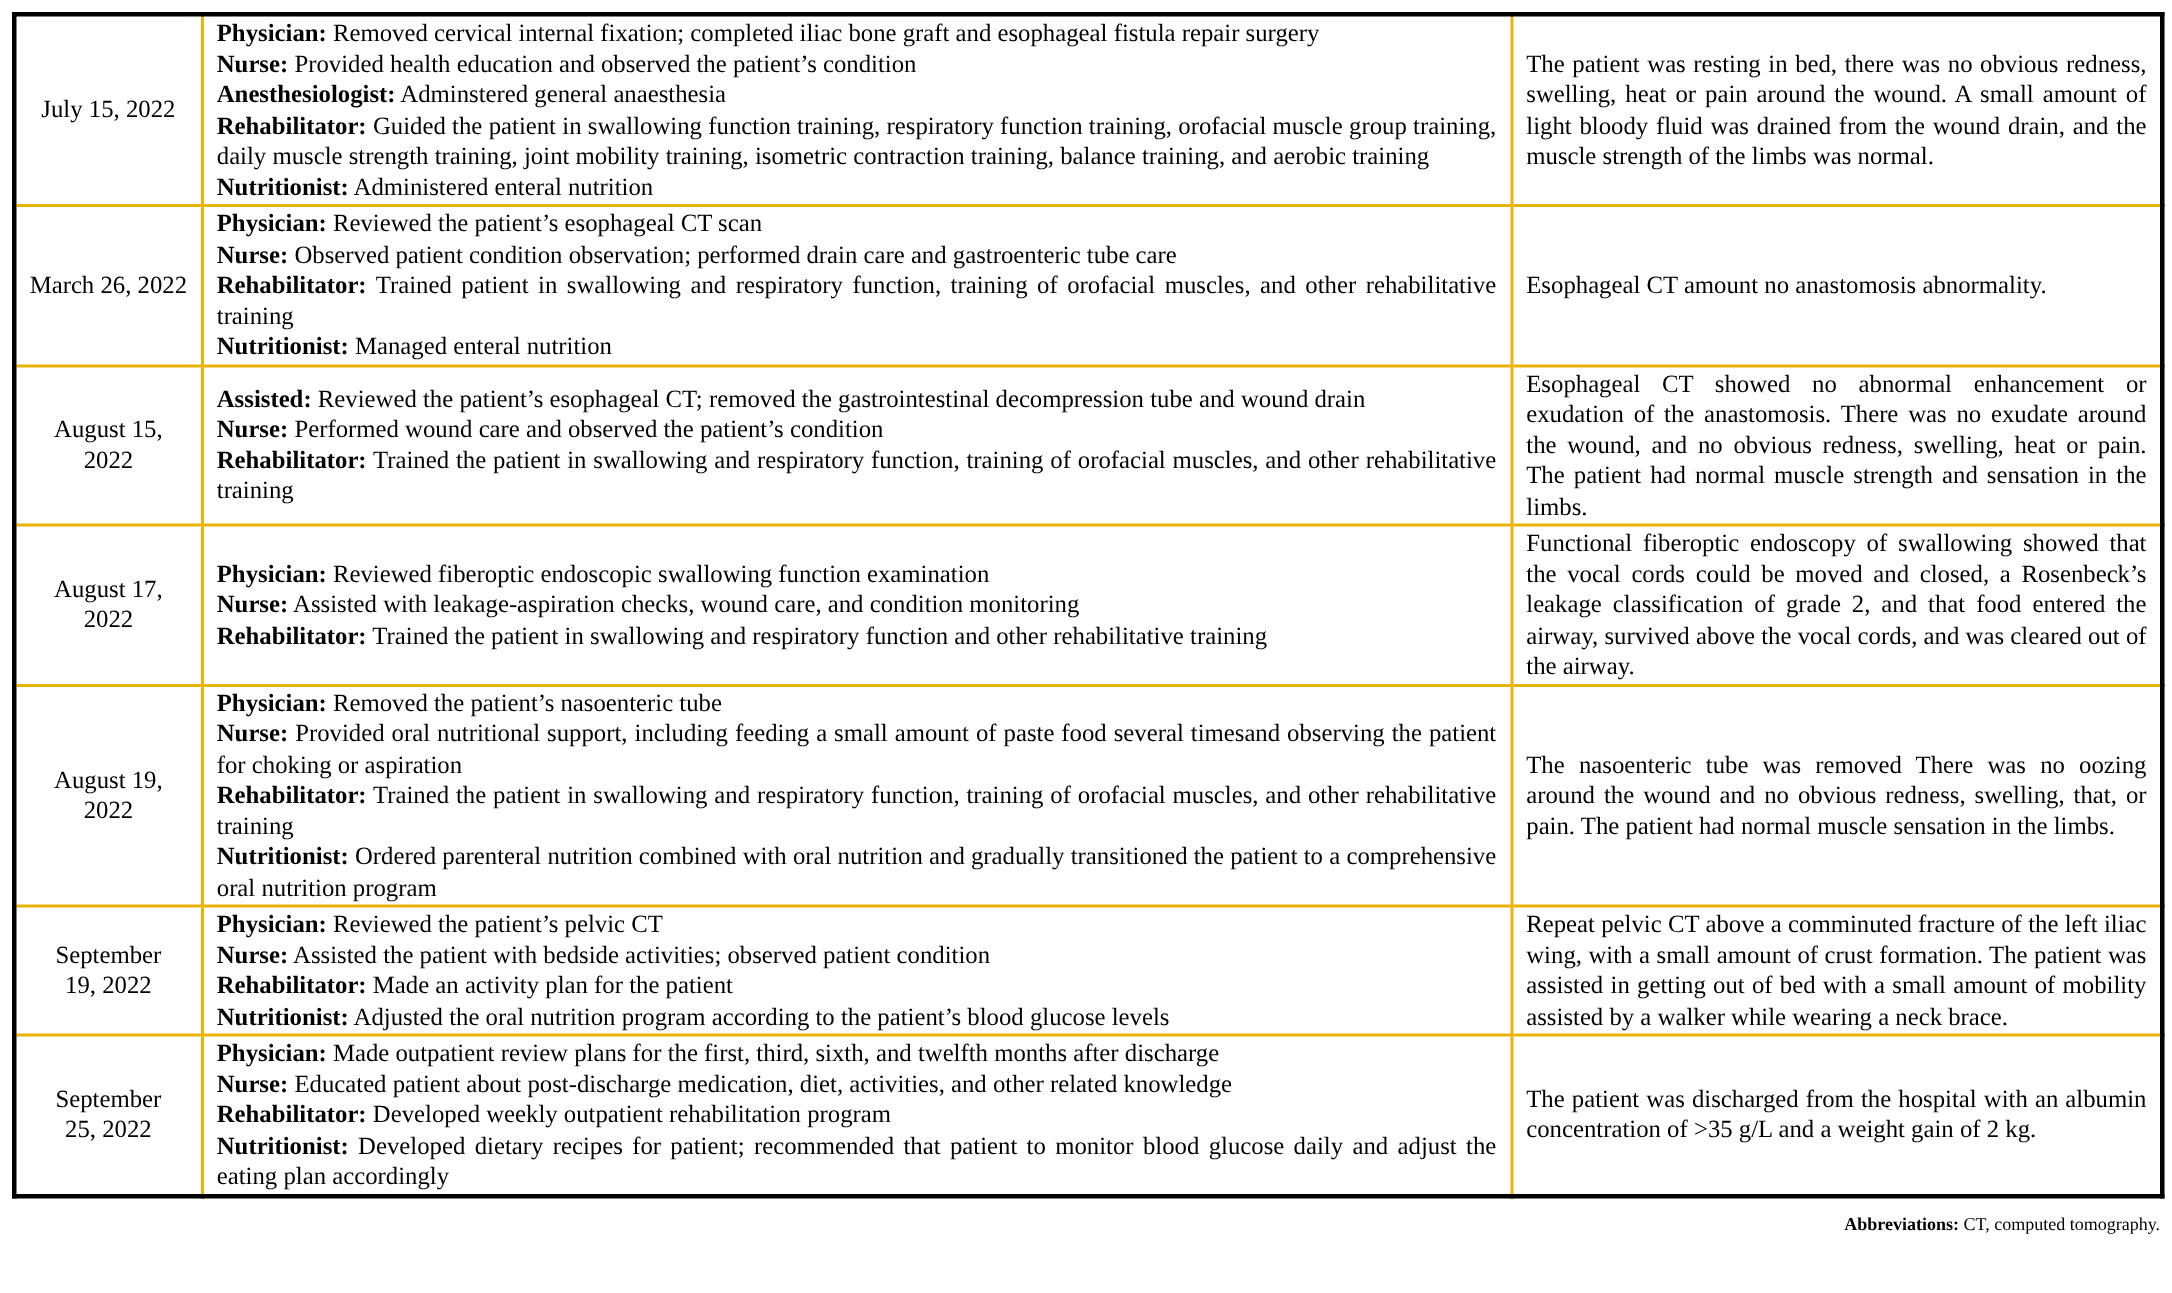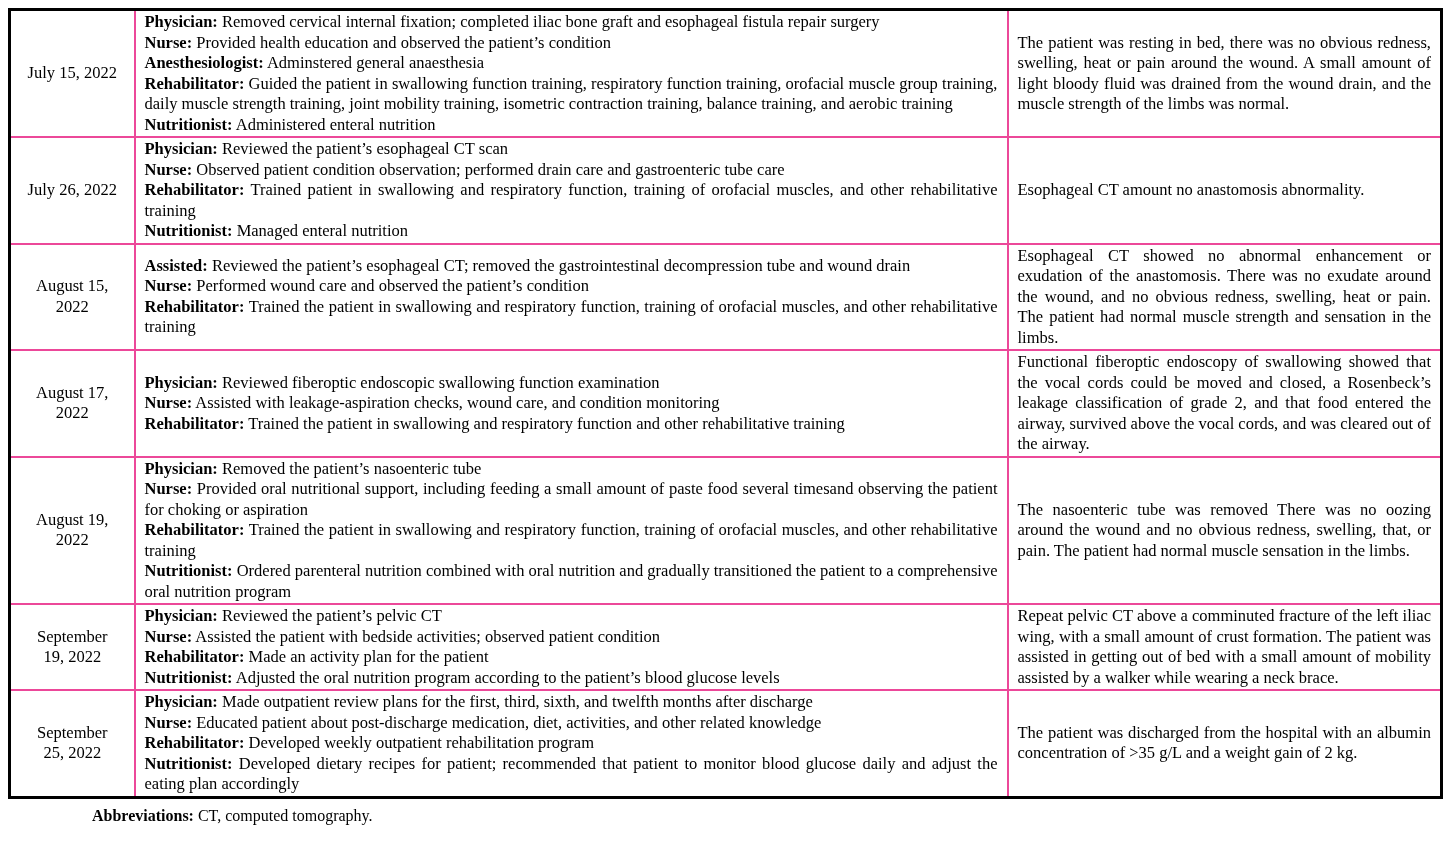--- a/index.html
+++ b/index.html
@@ -1,25 +1,25 @@
 <!DOCTYPE html>
 <html><head>
 <meta charset="utf-8">
 <style>
   html,body{margin:0;padding:0;background:#fff;}
   body{width:1448px;height:862px;font-family:"Liberation Serif","DejaVu Serif",serif;color:#000;}
   .page{padding:8px 8px 0 8px;}
   table.care{border-collapse:collapse;table-layout:fixed;width:1432px;border:3px solid #000;}
-  td{border:2px solid #ec4899;vertical-align:middle;font-size:16.5px;line-height:20.5px;}
+  td{border:2px solid #eab308;vertical-align:middle;font-size:16.5px;line-height:20.5px;}
   td.date-cell{text-align:center;padding:2px 3px;font-family:Liberation Serif, serif;}
   td.activities-cell{text-align:justify;padding:1px 9px;}
   td.outcome-cell{text-align:justify;padding:1px 9px;}
   .activity-line{text-align:justify;}
   .activity-line b{font-weight:bold;}
-  .footnote{margin:7px 0 0 84px;font-size:16px;line-height:20px;}
+  .footnote{margin:7px 0 0 84px;font-size:12px;line-height:20px;text-align:right;}
   .footnote b{font-weight:bold;}
 </style>
 </head>
 <body>
 
 <div class="page">
   <table class="care">
     <colgroup>
       <col style="width:125px">
       <col style="width:873px">
@@ -32,21 +32,21 @@
             <div class="activity-line"><b>Physician:</b> Removed cervical internal fixation; completed iliac bone graft and esophageal fistula repair surgery</div>
             <div class="activity-line"><b>Nurse:</b> Provided health education and observed the patient’s condition</div>
             <div class="activity-line"><b>Anesthesiologist:</b> Adminstered general anaesthesia</div>
             <div class="activity-line"><b>Rehabilitator:</b> Guided the patient in swallowing function training, respiratory function training, orofacial muscle group training, daily muscle strength training, joint mobility training, isometric contraction training, balance training, and aerobic training</div>
             <div class="activity-line"><b>Nutritionist:</b> Administered enteral nutrition</div>
           </td>
     <td class="outcome-cell">The patient was resting in bed, there was no obvious redness, swelling, heat or pain around the wound. A small amount of light bloody fluid was drained from the wound drain, and the muscle strength of the limbs was normal.</td>
   </tr>
 
   <tr>
-    <td class="date-cell">July 26, 2022</td>
+    <td class="date-cell">March 26, 2022</td>
     <td class="activities-cell">
             <div class="activity-line"><b>Physician:</b> Reviewed the patient’s esophageal CT scan</div>
             <div class="activity-line"><b>Nurse:</b> Observed patient condition observation; performed drain care and gastroenteric tube care</div>
             <div class="activity-line"><b>Rehabilitator:</b> Trained patient in swallowing and respiratory function, training of orofacial muscles, and other rehabilitative training</div>
             <div class="activity-line"><b>Nutritionist:</b> Managed enteral nutrition</div>
           </td>
     <td class="outcome-cell">Esophageal CT amount no anastomosis abnormality.</td>
   </tr>
 
   <tr>

